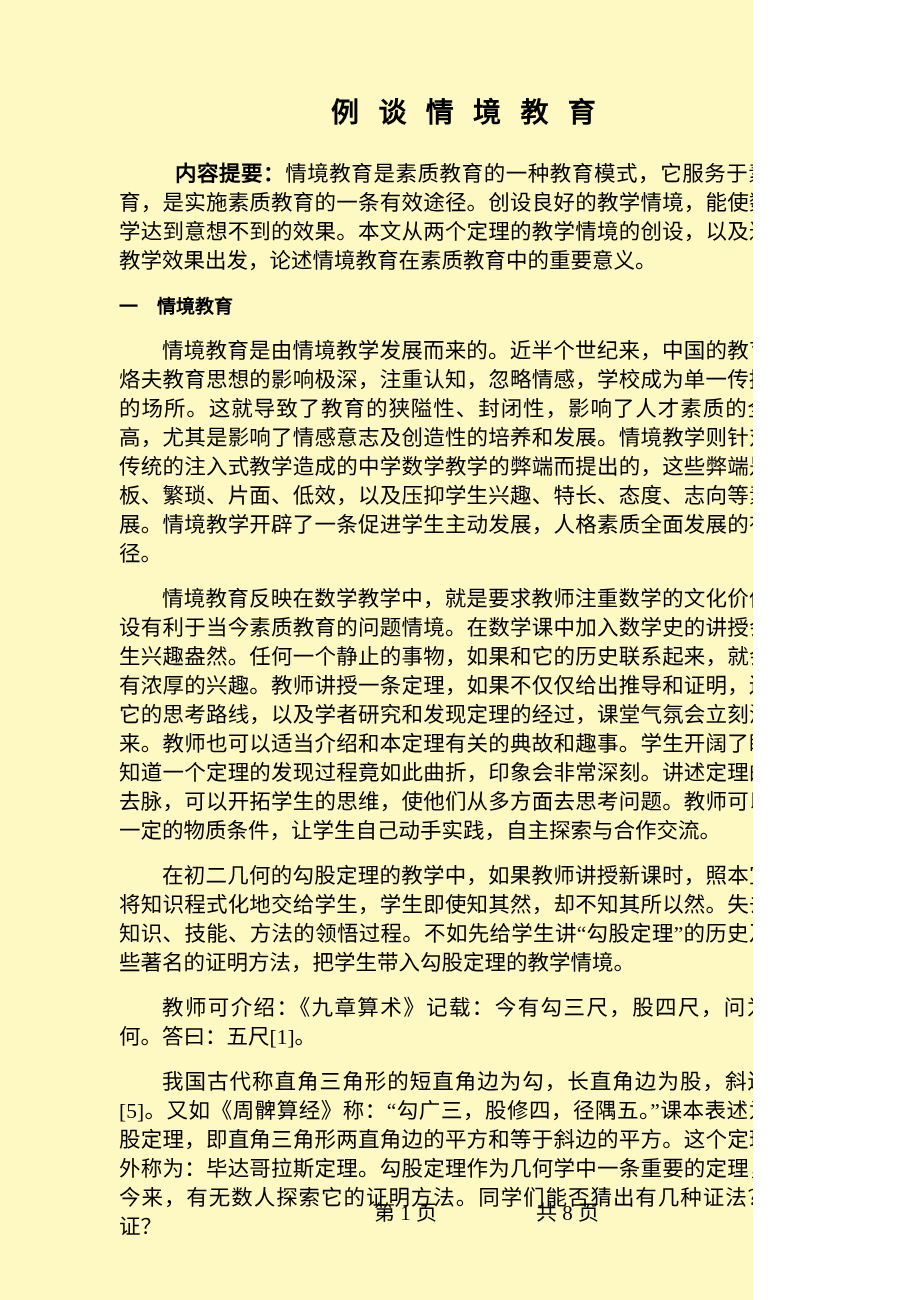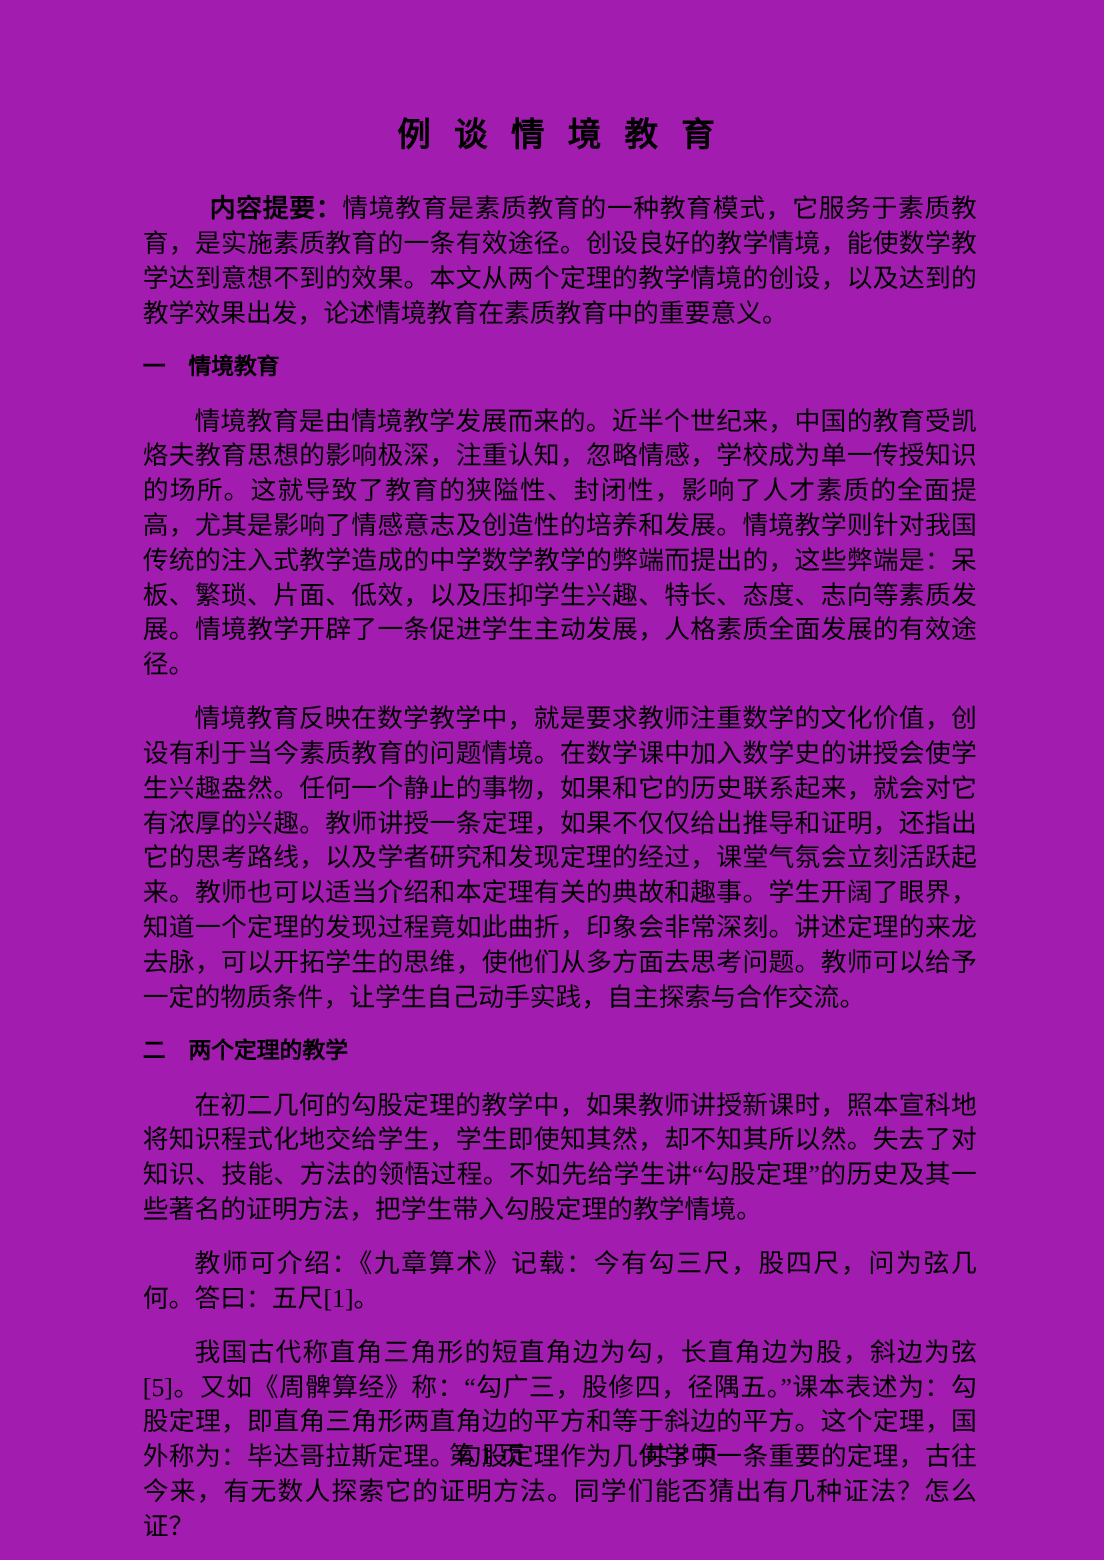--- a/index.html
+++ b/index.html
@@ -2,23 +2,23 @@
 <html lang="zh-CN"><head>
 <meta charset="utf-8">
 <style>
   html, body {
     margin: 0;
     padding: 0;
     background: #ffffff;
   }
   .page {
     position: relative;
-    width: 920px;
+    width: 753px;
     height: 1300px;
-    background: #a21caf;
+    background: #fef9c3;
     color: #000000;
     font-family: "Liberation Serif", "DejaVu Serif", serif;
     overflow: hidden;
   }
   .doc-title {
     position: absolute;
     top: 90px;
     left: 103px;
     width: 727px;
     margin: 0;
@@ -91,21 +91,20 @@
 
     <p class="abstract"><span class="inline-label">内容提要：</span><span>情境教育是素质教育的一种教育模式，它服务于素质教育，是实施素质教育的一条有效途径。创设良好的教学情境，能使数学教学达到意想不到的效果。本文从两个定理的教学情境的创设，以及达到的教学效果出发，论述情境教育在素质教育中的重要意义。</span></p>
 
 
     <h2 class="section-heading">一　情境教育</h2>
 
     <p class="para">情境教育是由情境教学发展而来的。近半个世纪来，中国的教育受凯烙夫教育思想的影响极深，注重认知，忽略情感，学校成为单一传授知识的场所。这就导致了教育的狭隘性、封闭性，影响了人才素质的全面提高，尤其是影响了情感意志及创造性的培养和发展。情境教学则针对我国传统的注入式教学造成的中学数学教学的弊端而提出的，这些弊端是：呆板、繁琐、片面、低效，以及压抑学生兴趣、特长、态度、志向等素质发展。情境教学开辟了一条促进学生主动发展，人格素质全面发展的有效途径。</p>
 
     <p class="para">情境教育反映在数学教学中，就是要求教师注重数学的文化价值，创设有利于当今素质教育的问题情境。在数学课中加入数学史的讲授会使学生兴趣盎然。任何一个静止的事物，如果和它的历史联系起来，就会对它有浓厚的兴趣。教师讲授一条定理，如果不仅仅给出推导和证明，还指出它的思考路线，以及学者研究和发现定理的经过，课堂气氛会立刻活跃起来。教师也可以适当介绍和本定理有关的典故和趣事。学生开阔了眼界，知道一个定理的发现过程竟如此曲折，印象会非常深刻。讲述定理的来龙去脉，可以开拓学生的思维，使他们从多方面去思考问题。教师可以给予一定的物质条件，让学生自己动手实践，自主探索与合作交流。</p>
 
-    <h2 class="section-heading">二　两个定理的教学</h2>
 
     <p class="para">在初二几何的勾股定理的教学中，如果教师讲授新课时，照本宣科地将知识程式化地交给学生，学生即使知其然，却不知其所以然。失去了对知识、技能、方法的领悟过程。不如先给学生讲“勾股定理”的历史及其一些著名的证明方法，把学生带入勾股定理的教学情境。</p>
 
     <p class="para">教师可介绍：《九章算术》记载：今有勾三尺，股四尺，问为弦几何。答曰：五尺[1]。</p>
 
     <p class="para">我国古代称直角三角形的短直角边为勾，长直角边为股，斜边为弦[5]。又如《周髀算经》称：“勾广三，股修四，径隅五。”课本表述为：勾股定理，即直角三角形两直角边的平方和等于斜边的平方。这个定理，国外称为：毕达哥拉斯定理。勾股定理作为几何学中一条重要的定理，古往今来，有无数人探索它的证明方法。同学们能否猜出有几种证法？怎么证？</p>
 
   </div>
 
   <div class="footer">

